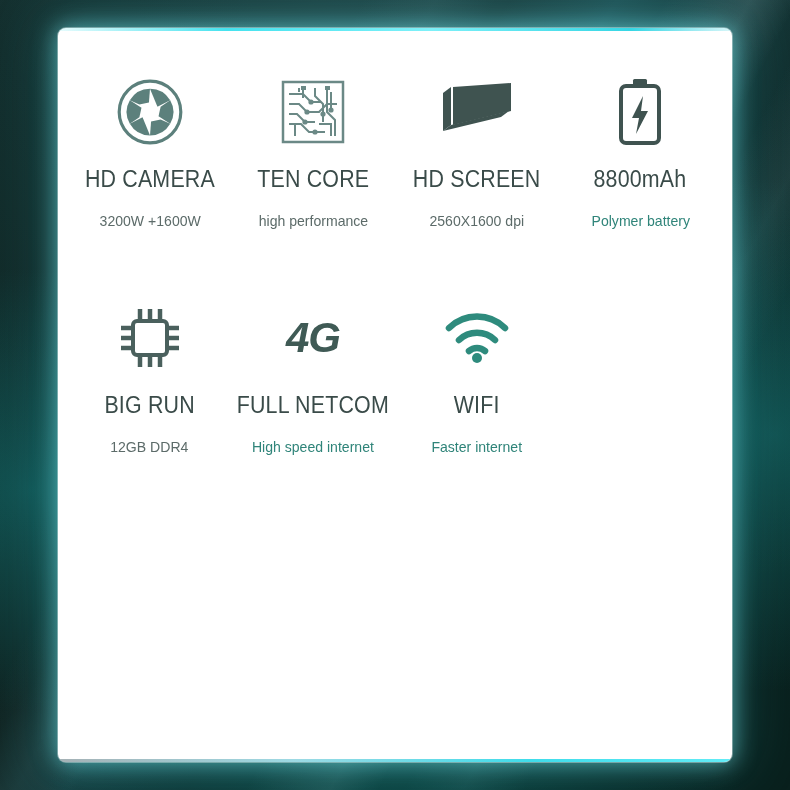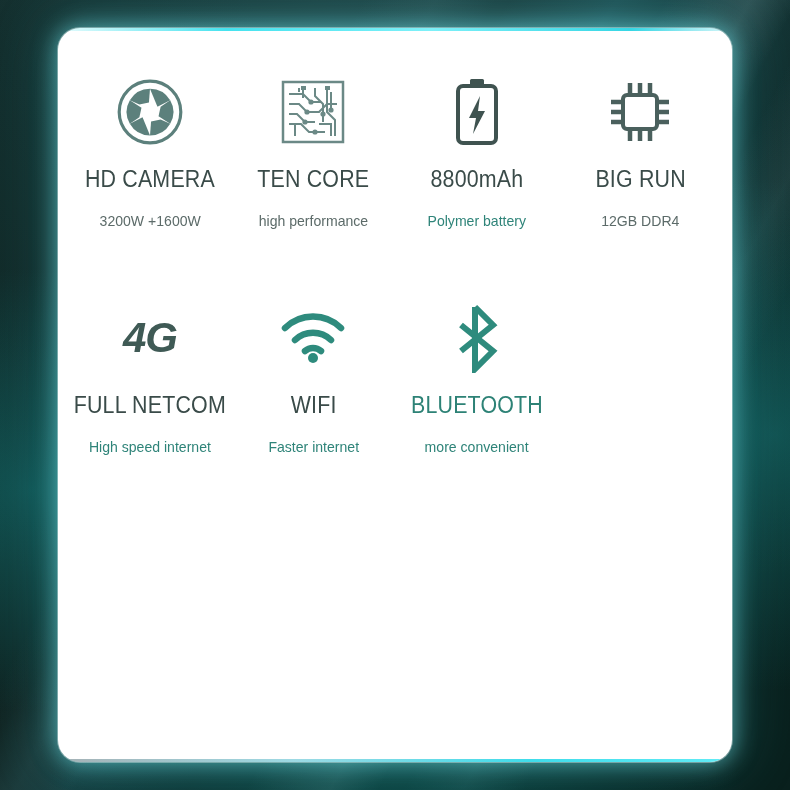--- a/index.html
+++ b/index.html
@@ -36,21 +36,21 @@
       radial-gradient(50% 40% at 4% 62%, rgba(20,120,120,.55) 0%, rgba(10,60,60,0) 70%),
       radial-gradient(45% 45% at 98% 55%, rgba(25,140,140,.45) 0%, rgba(10,60,60,0) 72%),
       radial-gradient(60% 35% at 50% 104%, rgba(15,110,108,.50) 0%, rgba(8,50,50,0) 75%);
   }
 
   
   #card{
     position:absolute;
     left:58px; top:28px; width:674px; height:734px;
     background:#ffffff;
-    border-radius:22px;
+    border-radius:8px;
     box-shadow:
       0 0 0 1px rgba(255,255,255,.35),
       0 0 22px 3px rgba(120,235,240,.55),
       0 0 60px 10px rgba(40,180,190,.22);
     overflow:hidden;
   }
   
   #card::before{
     content:""; position:absolute; left:0; right:0; top:0; height:3px;
     background:linear-gradient(90deg, rgba(90,230,240,.15) 0%, #46e2ee 25%, #7ef0f8 55%, #36d6e4 85%, rgba(60,210,225,.2) 100%);
@@ -153,20 +153,33 @@
             <circle cx="34" cy="52" r="2.6"></circle>
             <rect x="20" y="6" width="5" height="4"></rect>
             <rect x="44" y="6" width="5" height="4"></rect>
           </g>
         </svg>
       </div>
       <div class="title t-dark">TEN CORE</div>
       <div class="sub s-dark">high performance</div>
     </div>
 
+    <div class="cell">
+      <div class="ico">
+        <svg width="80" height="62" viewBox="0 0 80 62">
+          <g fill="#3f5350">
+            <path d="M6 12 L14 6 L14 44 L6 50 Z"></path>
+            <path d="M6 50 L14 44 L72 30 L64 36 Z"></path>
+            <path d="M16 6 L74 2 L74 30 L16 44 Z"></path>
+          </g>
+        </svg>
+      </div>
+      <div class="title t-dark">HD SCREEN</div>
+      <div class="sub s-dark">2560X1600 dpi</div>
+    </div>
 
     <div class="cell">
       <div class="ico">
         <svg width="56" height="70" viewBox="0 0 56 70">
           <rect x="21" y="2" width="14" height="7" rx="1.5" fill="#3f5350"></rect>
           <rect x="9" y="9" width="38" height="57" rx="5" fill="none" stroke="#3f5350" stroke-width="4"></rect>
           <path d="M31 19 L20 41 L27 41 L24 57 L36 34 L29 34 Z" fill="#3f5350"></path>
         </svg>
       </div>
       <div class="title t-dark">8800mAh</div>
@@ -218,28 +231,16 @@
           <circle cx="34" cy="46" r="5" fill="#2e8b7d"></circle>
         </svg>
       </div>
       <div class="title t-dark">WIFI</div>
       <div class="sub s-teal">Faster internet</div>
     </div>
 
 
 
 
-    <div class="cell">
-      <div class="ico">
-        <svg width="52" height="70" viewBox="0 0 52 70">
-          <g fill="none" stroke="#2e8b7d" stroke-width="6" stroke-linejoin="miter" stroke-linecap="butt">
-            <path d="M24 4 L24 66 L42 48 L10 22"></path>
-            <path d="M10 48 L42 22 L24 4"></path>
-          </g>
-        </svg>
-      </div>
-      <div class="title t-teal">BLUETOOTH</div>
-      <div class="sub s-teal">more convenient</div>
-    </div>
 
 
   </div>
 </div>
 
 </body></html>

